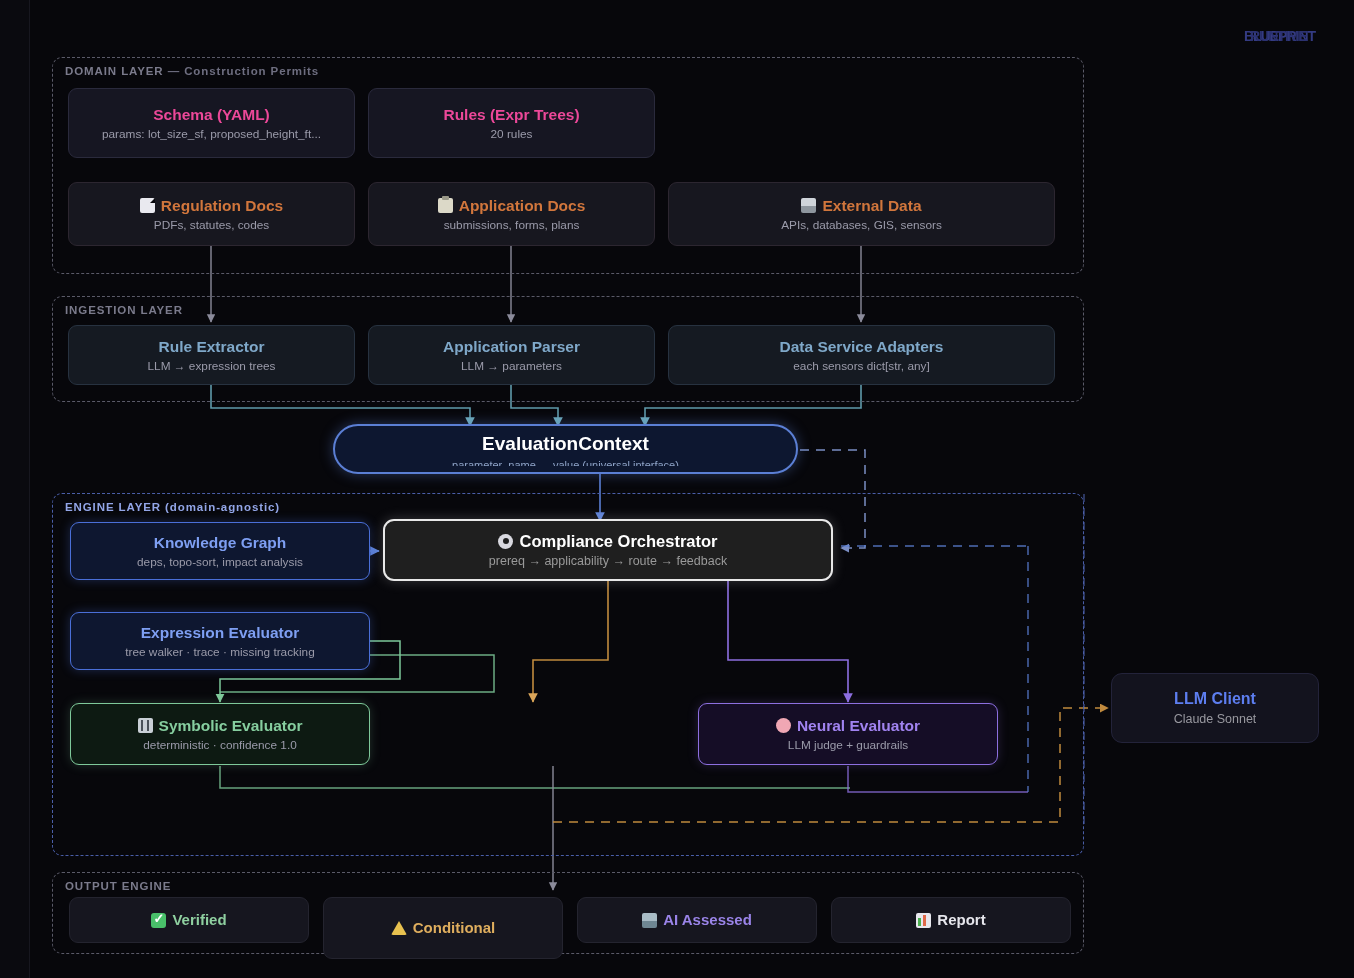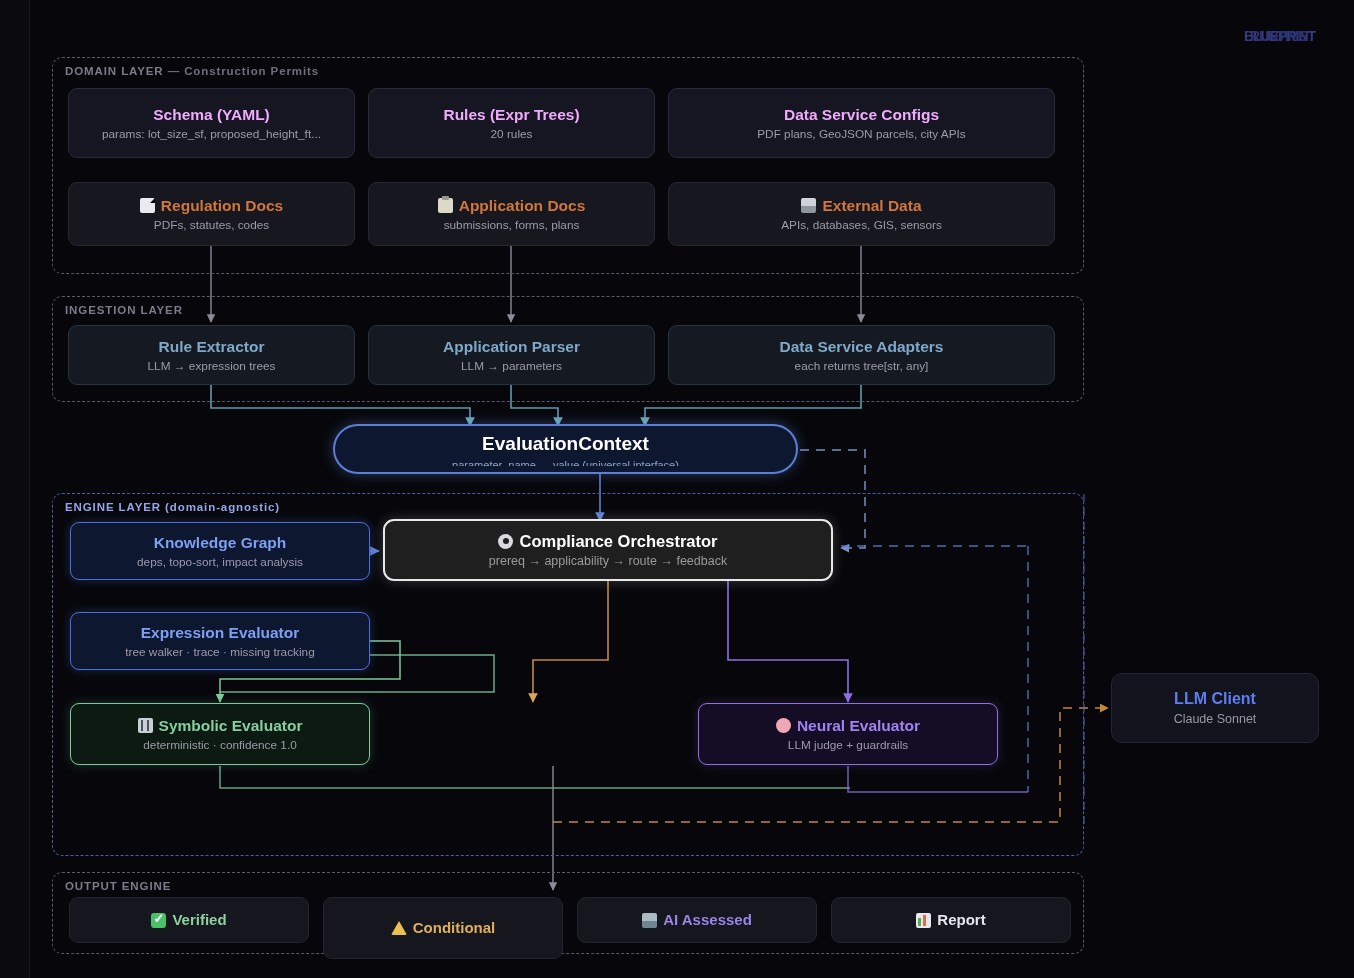--- a/index.html
+++ b/index.html
@@ -92,21 +92,21 @@
     overflow: hidden;
     text-overflow: ellipsis;
     max-width: 100%;
   }
 
   
   .n-config {
     background: #161622;
     border: 1px solid #2a2a3c;
   }
-  .n-config .title { color: #f0abfc; }
+  .n-config .title { color: #ec4899; }
 
   .n-docs {
     background: #17171f;
     border: 1px solid #2c2630;
   }
   .n-docs .title { color: #d1763c; }
 
   .n-ingest {
     background: #151a22;
     border: 1px solid #273240;
@@ -329,26 +329,20 @@
     <div class="sub">params: lot_size_sf, proposed_height_ft...</div>
   </div>
 
   <div class="node n-config" style="left:368px; top:88px;  width:287px; height:70px;">
     <div class="title">
         <span>Rules (Expr Trees)</span>
       </div>
     <div class="sub">20 rules</div>
   </div>
 
-  <div class="node n-config" style="left:668px; top:88px;  width:387px; height:70px;">
-    <div class="title">
-        <span>Data Service Configs</span>
-      </div>
-    <div class="sub">PDF plans, GeoJSON parcels, city APIs</div>
-  </div>
 
   <div class="node n-docs" style="left:68px;  top:182px; width:287px; height:64px;">
     <div class="title">
       <span class="glyph g-page"></span>
       <span>Regulation Docs</span>
     </div>
     <div class="sub">PDFs, statutes, codes</div>
   </div>
 
   <div class="node n-docs" style="left:368px; top:182px; width:287px; height:64px;">
@@ -384,21 +378,21 @@
     <div class="title">
         <span>Application Parser</span>
       </div>
     <div class="sub">LLM → parameters</div>
   </div>
 
   <div class="node n-ingest" style="left:668px; top:325px; width:387px; height:60px;">
     <div class="title">
         <span>Data Service Adapters</span>
       </div>
-    <div class="sub">each returns tree[str, any]</div>
+    <div class="sub">each sensors dict[str, any]</div>
   </div>
 
   <div class="node n-ctx" style="left:333px; top:424px; width:465px; height:50px;">
     <div class="title">
         <span>EvaluationContext</span>
       </div>
     <div class="sub">parameter_name → value (universal interface)</div>
   </div>
 
   <div class="layer layer-engine">

